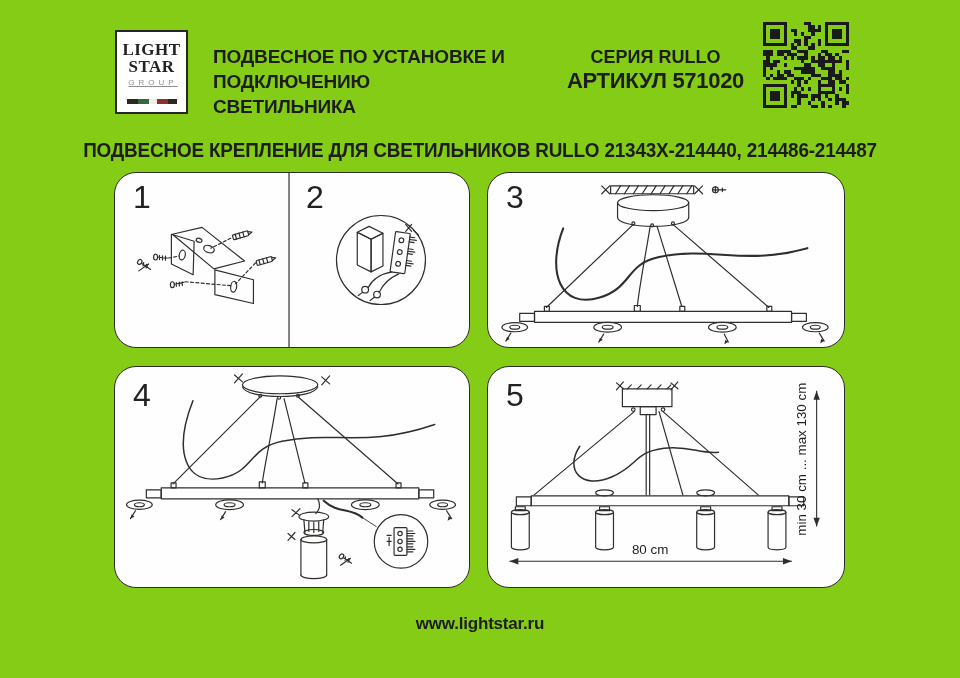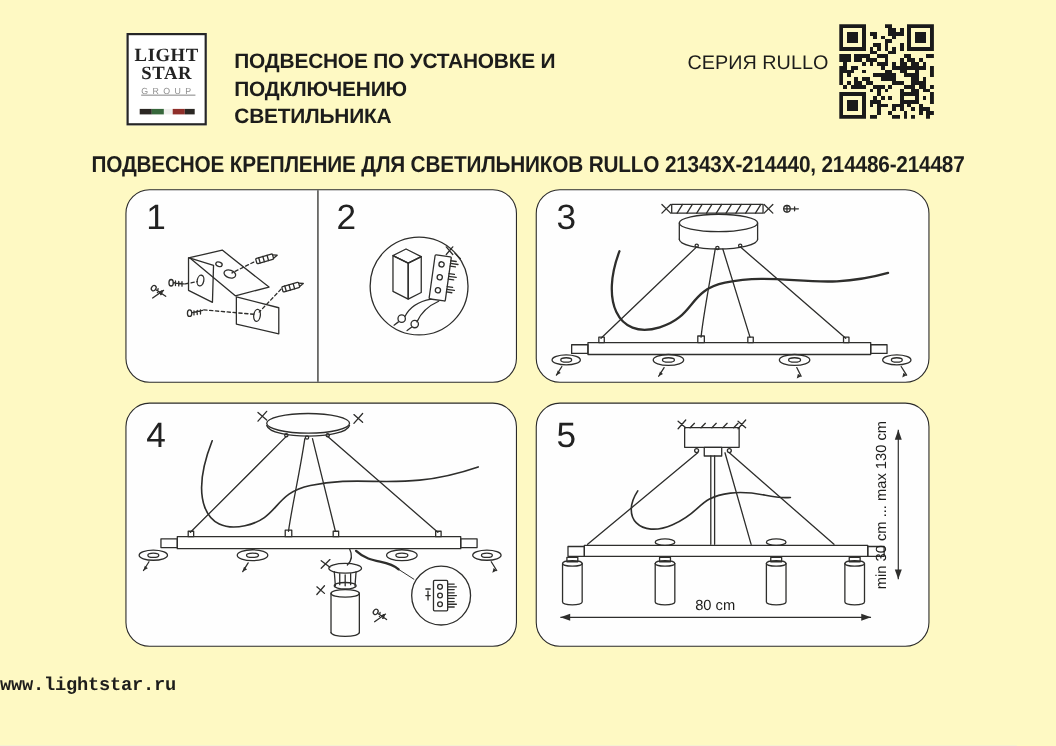--- a/index.html
+++ b/index.html
@@ -1,56 +1,56 @@
 <!DOCTYPE html>
 <html><head>
 <meta charset="utf-8">
 <style>
   html,body{margin:0;padding:0;background:#e8e8e8;}
-  .sheet{position:relative;width:960px;height:678px;background:#fef9c3;overflow:hidden;
+  .sheet{position:relative;width:960px;height:678px;background:#84cc16;overflow:hidden;
          font-family:"Liberation Sans",sans-serif;color:#1d1d1b;}
   .abs{position:absolute;}
 
   
   .logo-box{left:115px;top:30px;width:73px;height:84px;border:2px solid #262626;
             background:#fff;text-align:center;box-sizing:border-box;}
   .logo-l1,.logo-l2{font-family:"Liberation Serif",serif;font-weight:bold;font-size:17px;
             line-height:17px;letter-spacing:.5px;color:#222;}
   .logo-l1{margin-top:9px;}
   .logo-l3{font-size:8px;letter-spacing:4px;color:#8f8f8f;margin-top:3px;margin-left:3px;text-decoration:underline;}
   .flag{position:absolute;left:50%;transform:translateX(-50%);bottom:8px;width:50px;height:5px;display:flex;}
   .flag span{height:100%;}
   .f-dark{background:#2b2723;width:11px;}
   .f-green{background:#37673b;width:11px;}
   .f-white{background:#eeeeec;width:8px;}
   .f-red{background:#8f2f2a;width:11px;}
   .f-dark2{background:#2b2723;width:9px;}
 
   .title{left:213px;top:44px;width:300px;font-size:19px;font-weight:bold;line-height:25px;
          letter-spacing:-.2px;}
-  .series-block{left:558px;top:46px;width:195px;text-align:right;font-weight:normal;}
+  .series-block{left:558px;top:46px;width:195px;text-align:center;font-weight:bold;}
   .series-line{font-size:18px;line-height:22px;}
   .article-line{font-size:22px;line-height:26px;letter-spacing:-.3px;}
   .qr{left:763px;top:22px;width:86px;height:86px;}
 
   .subtitle{left:0;top:138px;width:960px;text-align:center;font-size:21px;font-weight:bold;
             transform:scaleX(.9);transform-origin:480px 0;white-space:nowrap;letter-spacing:-.2px;}
 
   
   .box{border:1.6px solid #2b2b2b;border-radius:22px;background:#fefefe;box-sizing:border-box;}
   .box-a{left:114px;top:172px;width:356px;height:176px;}
   .box-b{left:487px;top:172px;width:358px;height:176px;}
   .box-c{left:114px;top:366px;width:356px;height:222px;}
   .box-d{left:487px;top:366px;width:358px;height:222px;}
   .step-num{position:absolute;font-size:32px;font-weight:400;color:#222;line-height:32px;}
   .art{position:absolute;left:0;top:0;width:100%;height:100%;}
 
   
-  .footer{left:0;top:614px;width:960px;text-align:left;font-size:17px;font-weight:bold;
-          letter-spacing:-.2px;font-family:Liberation Mono, monospace;}
+  .footer{left:0;top:614px;width:960px;text-align:center;font-size:17px;font-weight:bold;
+          letter-spacing:-.2px;}
 
   svg .ln{stroke:#2e2e2c;fill:none;stroke-width:1.2;stroke-linecap:round;stroke-linejoin:round;}
   svg .thick{stroke-width:2.1;}
   svg .fil{fill:#2e2e2c;stroke:none;}
   svg .dim{stroke:#2e2e2c;fill:none;stroke-width:1.1;}
   svg text{font-family:"Liberation Sans",sans-serif;fill:#1d1d1b;}
 </style>
 </head>
 <body>
 
@@ -69,20 +69,21 @@
     </div>
   </div>
 
   <div class="abs title">
     <div>ПОДВЕСНОЕ ПО УСТАНОВКЕ И</div>
     <div>ПОДКЛЮЧЕНИЮ СВЕТИЛЬНИКА</div>
   </div>
 
   <div class="abs series-block">
     <div class="series-line">СЕРИЯ RULLO</div>
+    <div class="article-line">АРТИКУЛ 571020</div>
   </div>
 
   <svg id="qr-svg" class="abs qr" viewBox="0 0 86 86" shape-rendering="crispEdges">
       <rect x="41.28" y="0" width="3.44" height="3.44" fill="#1a1a1a"></rect>
       <rect x="44.72" y="0" width="3.44" height="3.44" fill="#1a1a1a"></rect>
       <rect x="44.72" y="3.44" width="3.44" height="3.44" fill="#1a1a1a"></rect>
       <rect x="48.16" y="3.44" width="3.44" height="3.44" fill="#1a1a1a"></rect>
       <rect x="55.04" y="3.44" width="3.44" height="3.44" fill="#1a1a1a"></rect>
       <rect x="27.52" y="6.88" width="3.44" height="3.44" fill="#1a1a1a"></rect>
       <rect x="30.96" y="6.88" width="3.44" height="3.44" fill="#1a1a1a"></rect>

